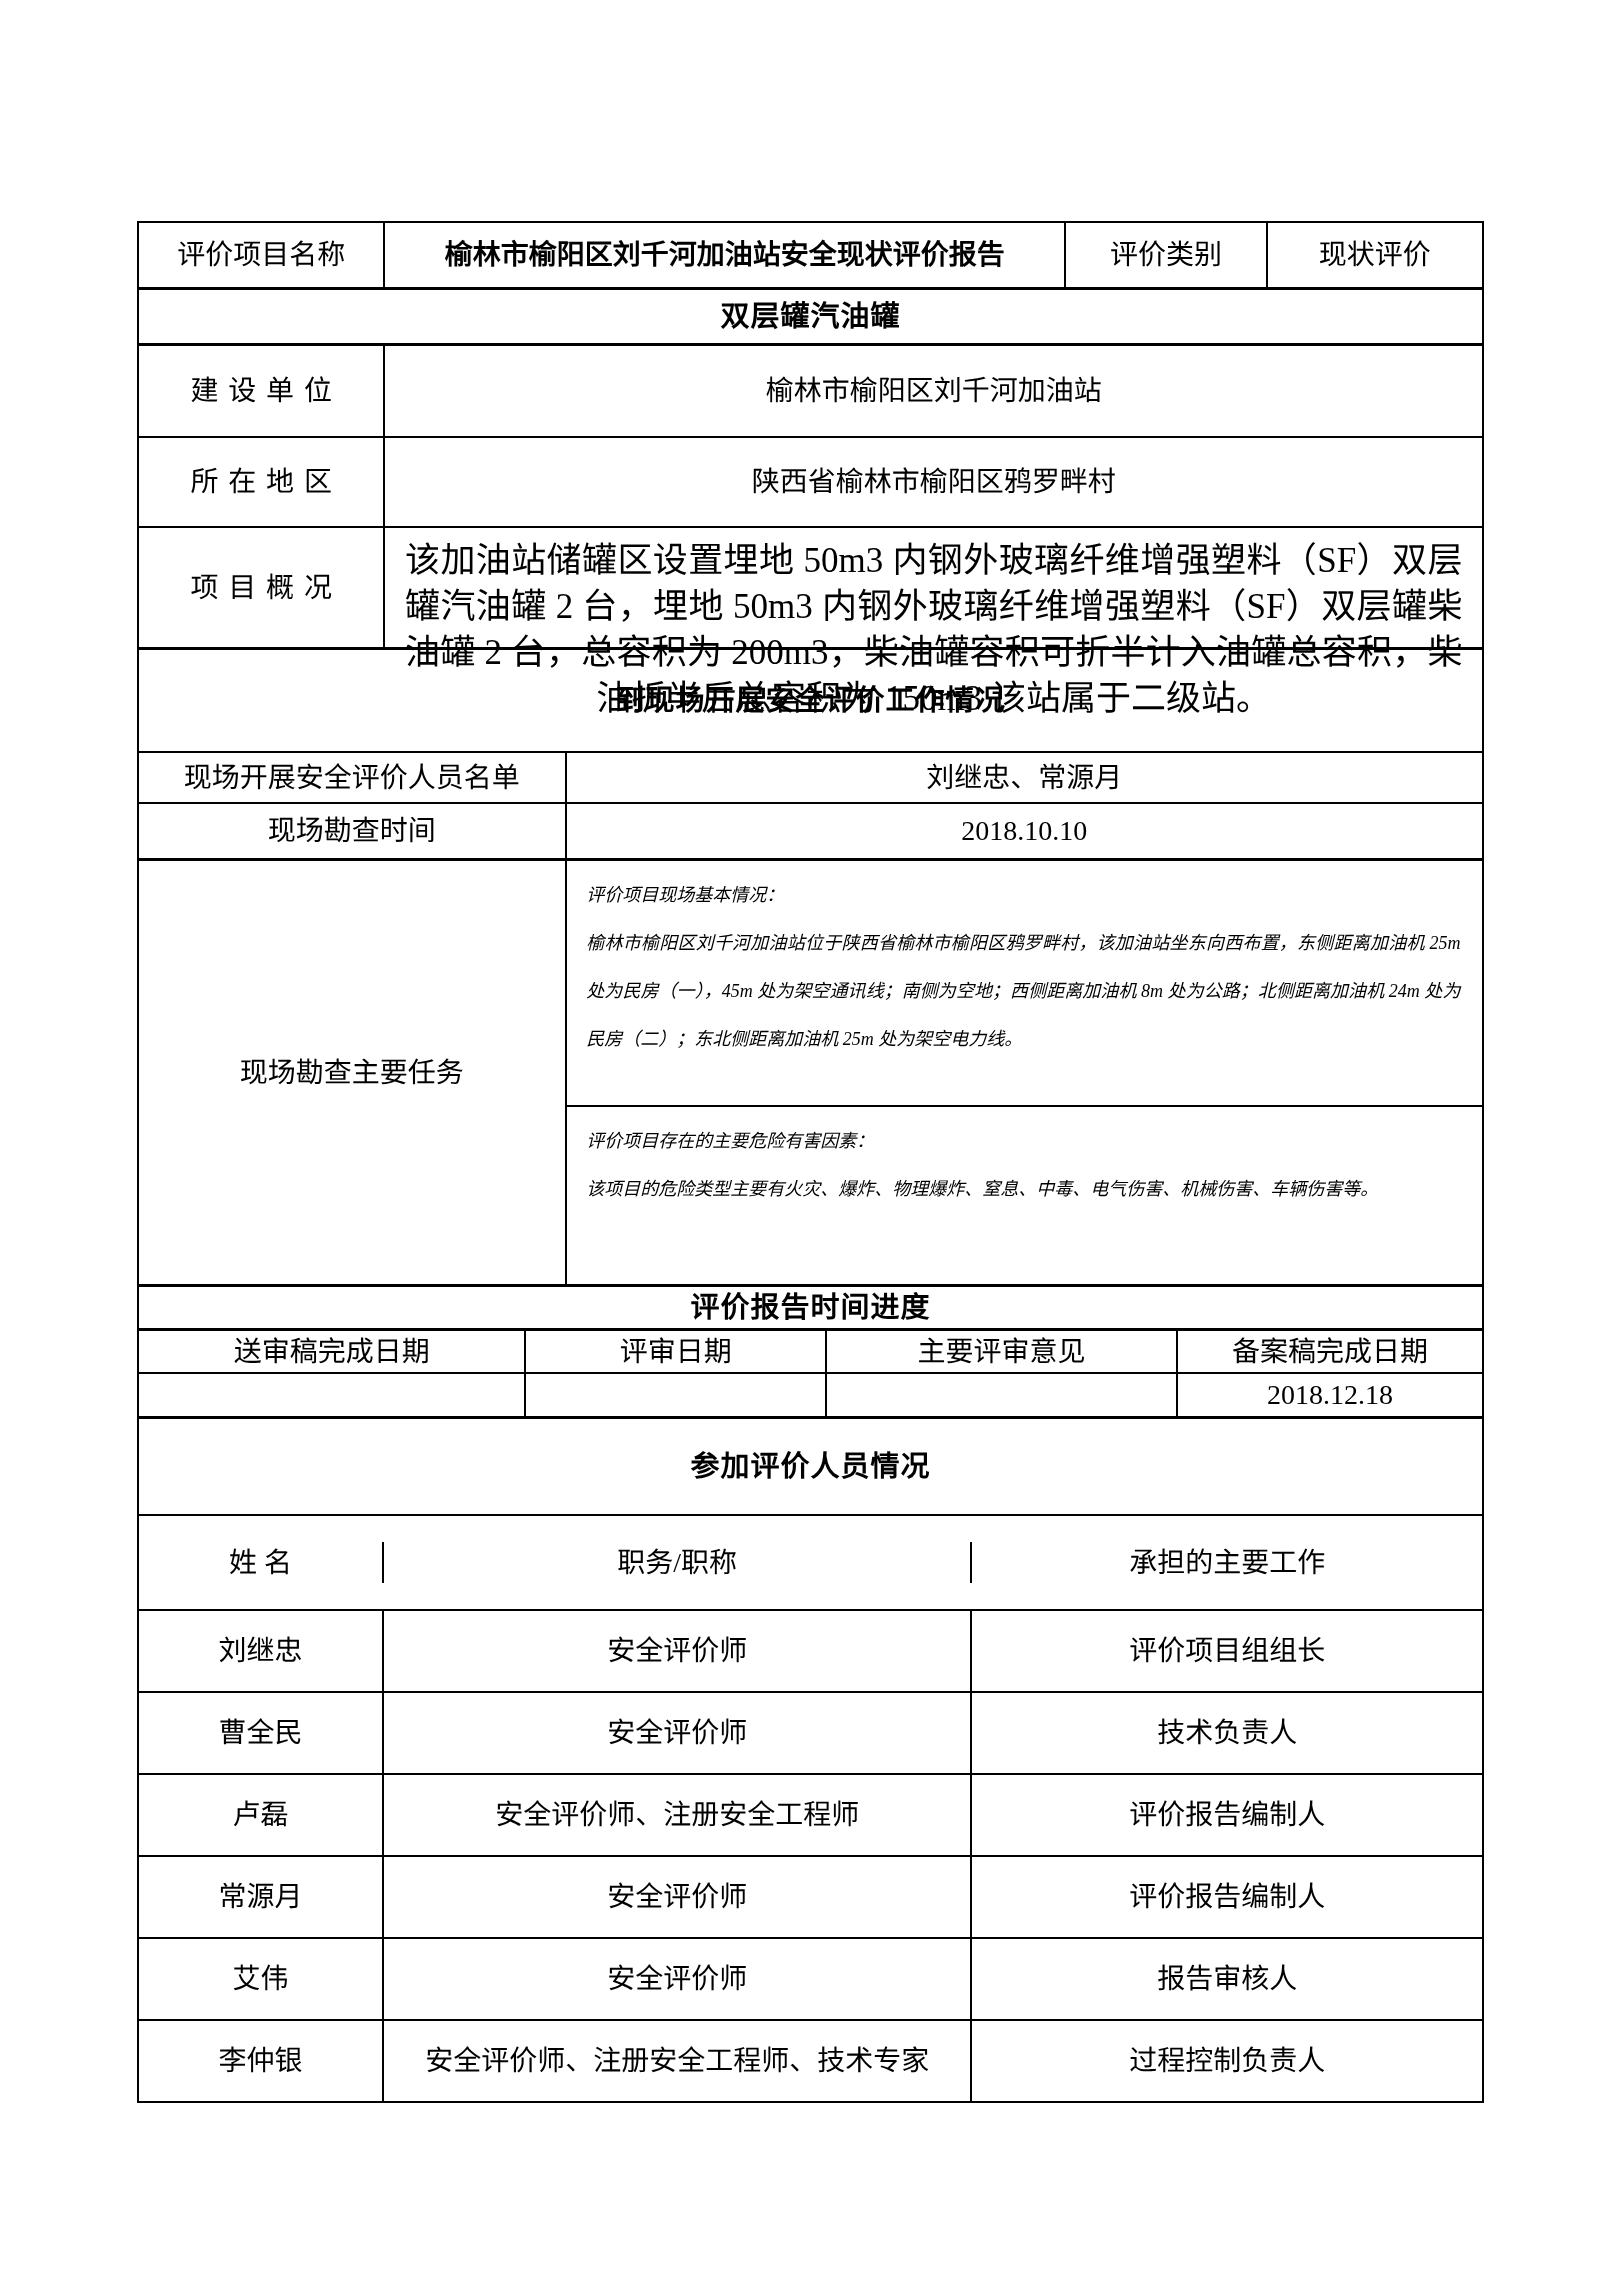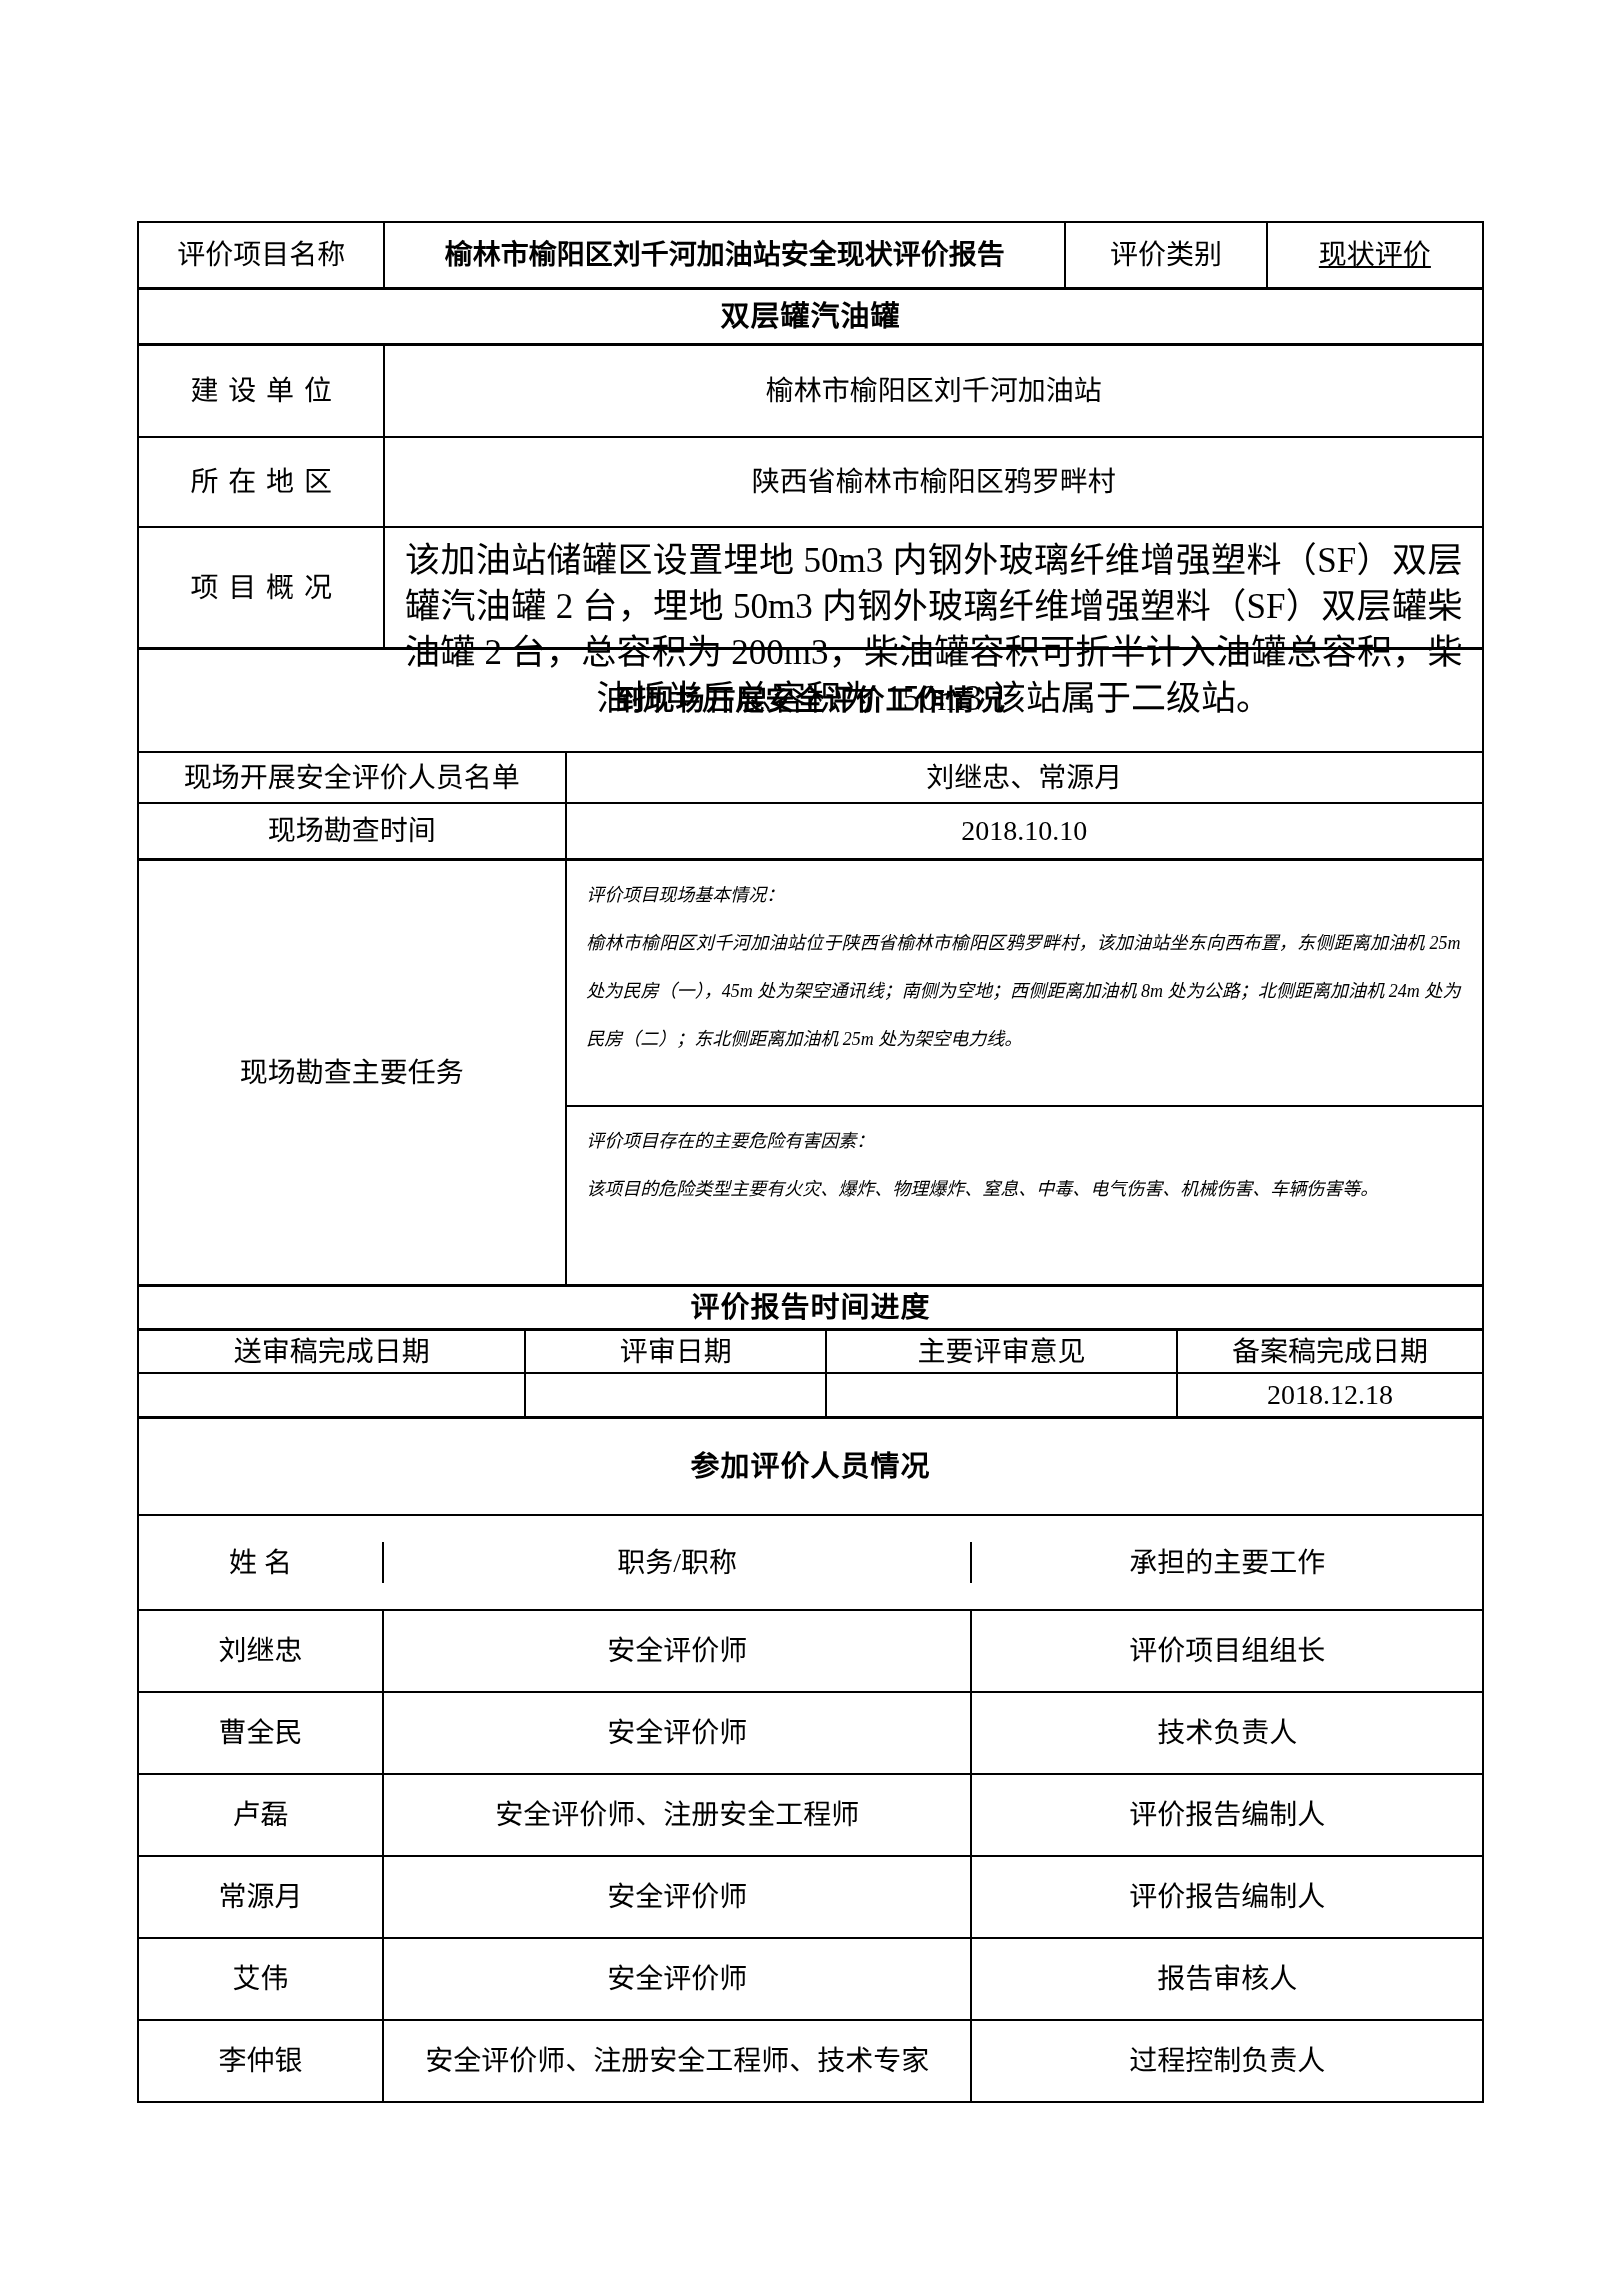--- a/index.html
+++ b/index.html
@@ -71,21 +71,21 @@
     white-space:pre-line;
     font-size:18px;
     line-height:48px;
     padding:9.8px 21.6px 0 19.6px;
     font-style:italic;
   }
   
   .c-r1a{width:18.2%;text-align:center;}
   .c-r1b{width:50.7%;}
   .c-r1c{width:15.0%;}
-  .c-r1d{width:16.1%;flex:1;text-decoration:underline;}
+  .c-r1d{width:16.1%;flex:1;}
   .c-lab{width:18.2%;}
   .c-val{flex:1;}
   .c-site-lab{width:31.7%;text-align:right;}
   .c-p1{width:28.7%;}
   .c-p2{width:22.4%;}
   .c-p3{width:26.1%;}
   .c-p4{flex:1;}
   .c-n1{width:18.1%;}
   .c-n2{width:43.8%;}
   .c-n3{flex:1;}

